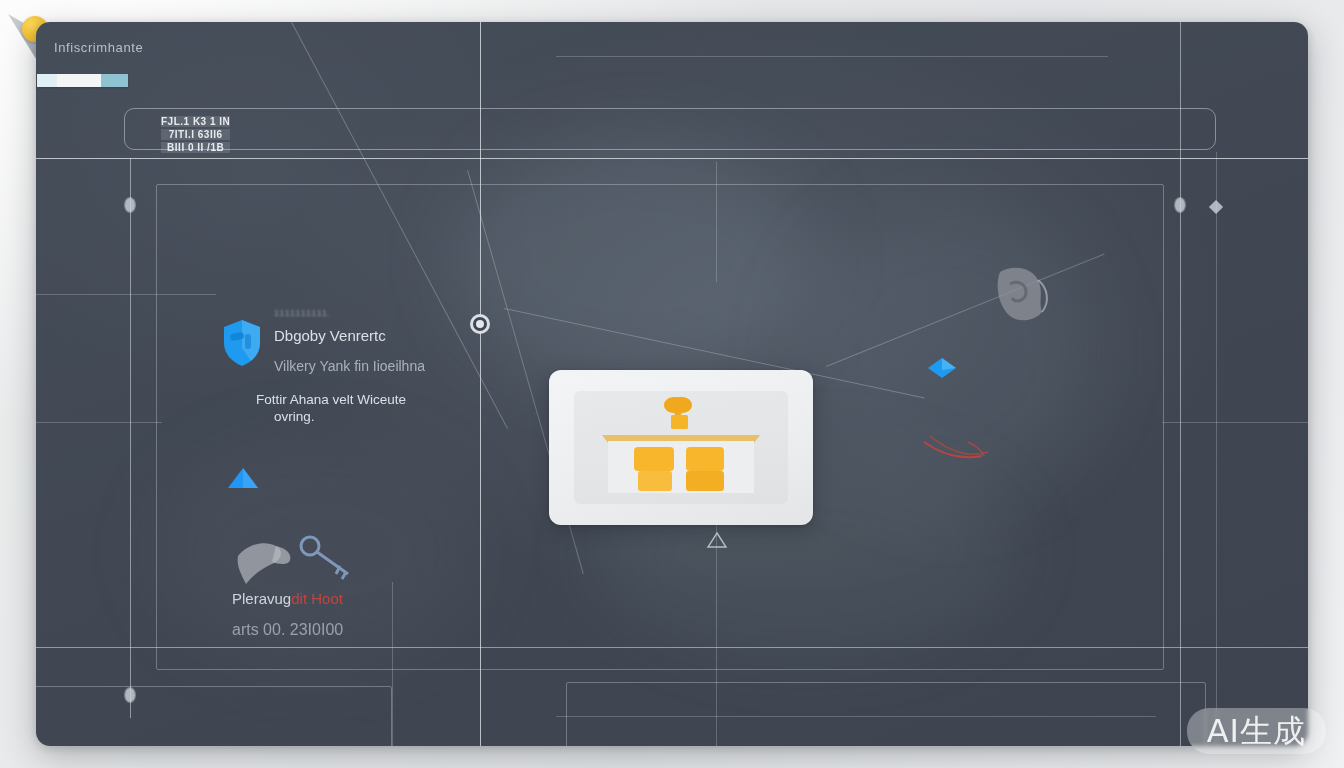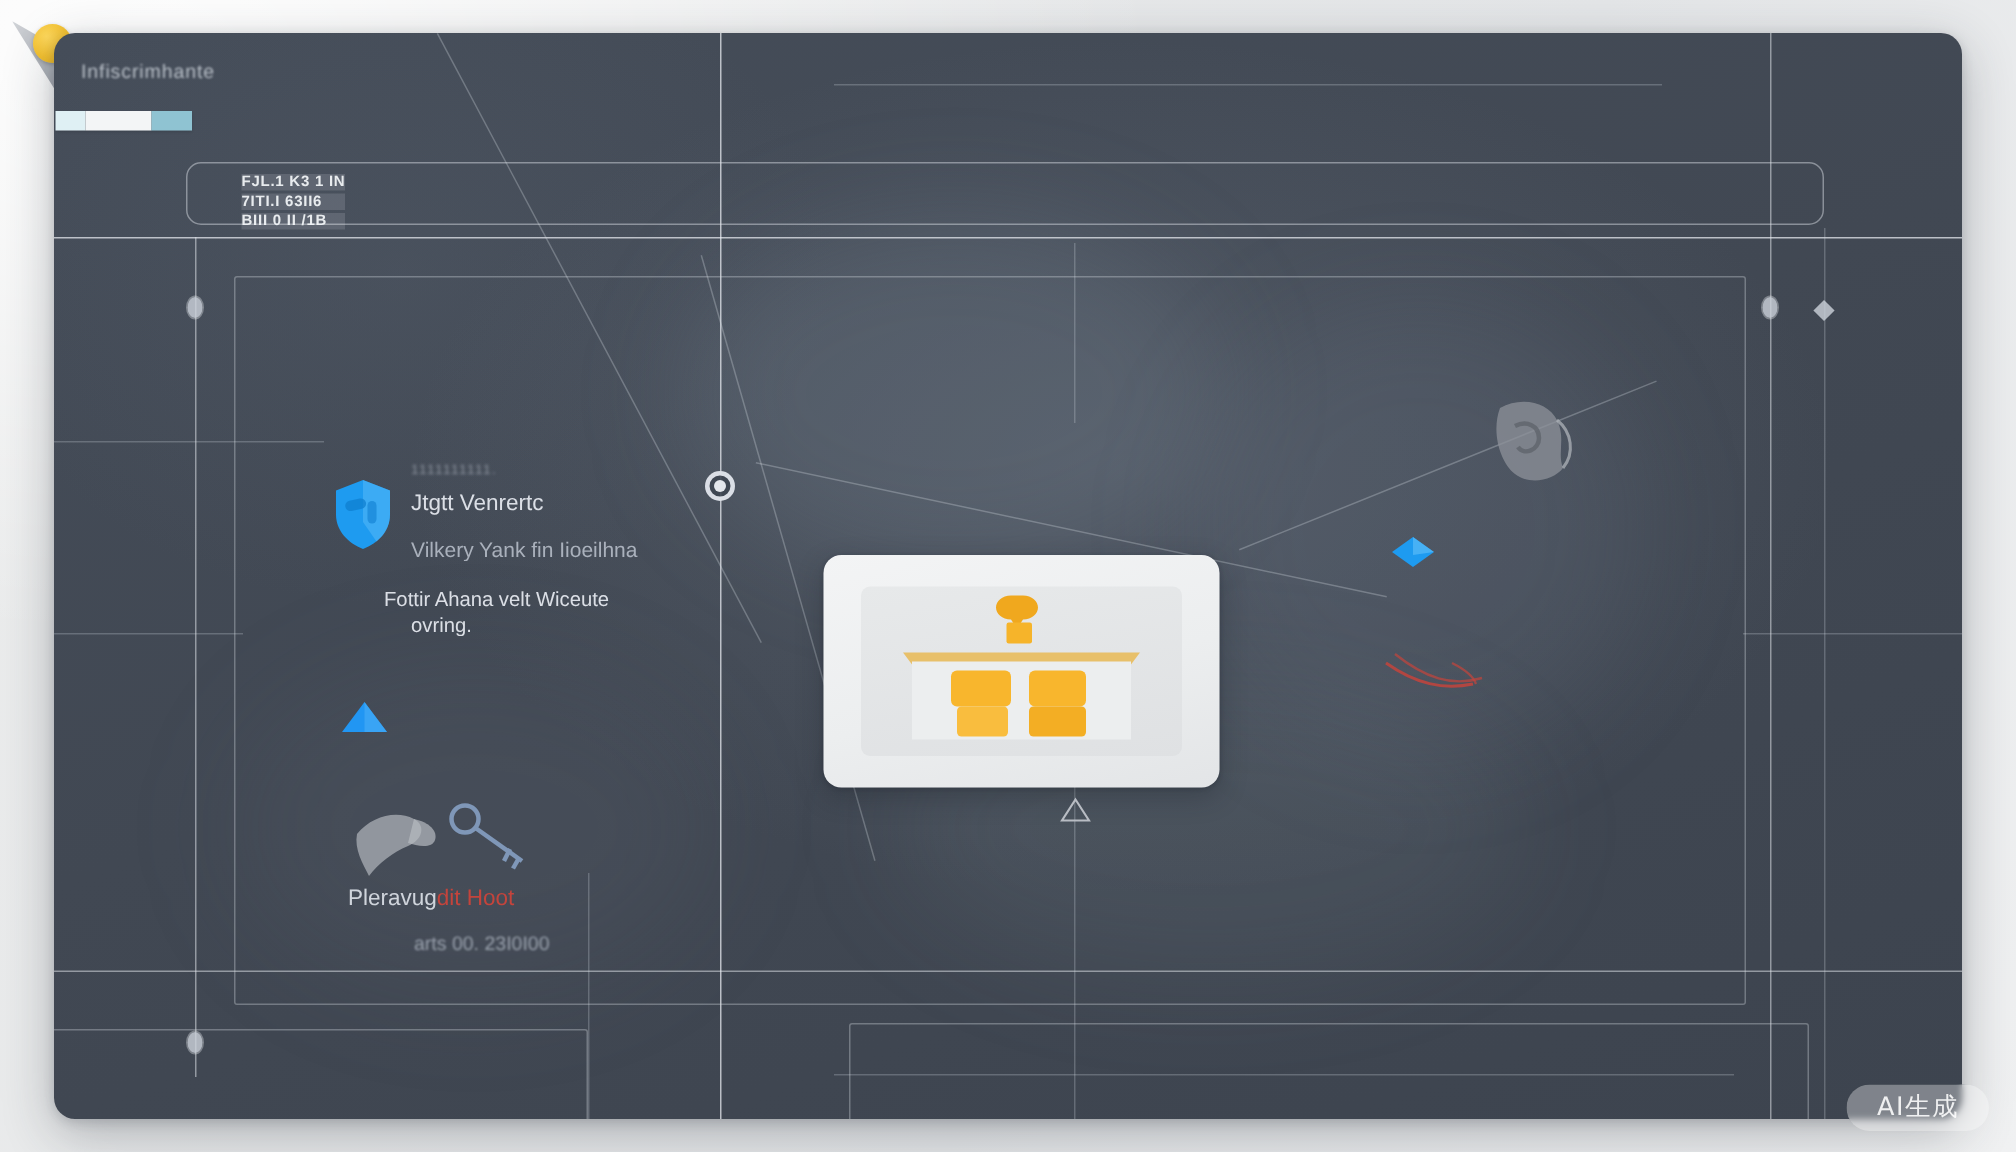--- a/index.html
+++ b/index.html
@@ -226,21 +226,21 @@
   .doodle { position: absolute; pointer-events: none; }
 
   
   #ai-watermark {
     position: absolute;
     right: 18px; bottom: 14px;
     padding: 7px 20px;
     border-radius: 22px;
     background: rgba(255,255,255,.34);
     color: rgba(255,255,255,.88);
-    font-size: 17px;
+    font-size: 32px;
     letter-spacing: 1px;
     line-height: 1;
     font-family: "DejaVu Sans", sans-serif;
     backdrop-filter: blur(2px);
   }
 </style>
 </head>
 <body>
 
 <div id="backdrop"></div>
@@ -288,21 +288,21 @@
   <div class="node-ring" style="left:434px; top:292px;"></div>
 
   <div id="panel-title">Infiscrimhante</div>
 
   <div id="segbar">
     <i style="width:20px; background:#dff0f4;"></i>
     <i style="width:44px; background:#f3f5f6;"></i>
     <i style="width:27px; background:#8fc3d2;"></i>
   </div>
 
-  <div class="badge" style="left:122px; top:92px;">
+  <div class="badge" style="left:122px; top:92px;text-align:center;">
     <span>FJL.1 K3 1 IN</span>
     <span>7ITI.I 63II6</span>
     <span>BIII 0 II /1B</span>
   </div>
 
 
   <svg class="shield-icon" width="42" height="50" viewBox="0 0 42 50">
     <path d="M21 2 L39 9 V25 C39 36 31 44 21 48 C11 44 3 36 3 25 V9 Z" fill="#1e9bf0"></path>
     <path d="M21 2 L39 9 V25 C39 33 35 39 30 43 L21 30 Z" fill="#56b8f7" opacity=".55"></path>
     <rect x="9" y="15" width="14" height="7" rx="3.5" fill="#0f7fd0" opacity=".75" transform="rotate(-12 16 18)"></rect>
@@ -314,21 +314,21 @@
     <path d="M17 2 L32 22 L17 22 Z" fill="#4aaef7" opacity=".6"></path>
   </svg>
 
   <svg class="diamond-icon" width="32" height="24" viewBox="0 0 32 24">
     <path d="M16 2 L30 12 L16 22 L2 12 Z" fill="#1e9bf0"></path>
     <path d="M16 2 L30 12 L16 14 Z" fill="#63c0f9" opacity=".6"></path>
   </svg>
 
   <div id="left-col">
     <div class="lead-line">1111111111.</div>
-    <div class="txt-line">Jtgtt Venrertc</div>
+    <div class="txt-line">Dbgoby Venrertc</div>
     <div class="txt-line dim">Vilkery Yank fin Iioeilhna</div>
     <div class="txt-line txt-sm" style="margin-top:18px;margin-left:24px;">Fottir Ahana velt Wiceute</div>
     <div class="txt-line txt-sm">ovring.</div>
   </div>
 
   <svg class="doodle" style="left:196px; top:512px;" width="80" height="56" viewBox="0 0 80 56">
     <path d="M6 22 C16 10 32 6 44 12 C52 16 50 26 40 30 C30 34 20 42 14 50 C10 42 4 32 6 22 Z" fill="#9fa3aa" opacity=".85"></path>
     <path d="M44 12 C54 14 60 20 58 26 C56 32 46 30 40 28" fill="#b6bac1" opacity=".7"></path>
   </svg>
 
@@ -336,21 +336,21 @@
     <circle cx="18" cy="16" r="9" fill="none" stroke="#7f97b8" stroke-width="3"></circle>
     <path d="M25 22 L56 44" stroke="#7f97b8" stroke-width="3" fill="none"></path>
     <path d="M48 36 L44 44" stroke="#7f97b8" stroke-width="3" fill="none"></path>
     <path d="M54 42 L50 49" stroke="#7f97b8" stroke-width="3" fill="none"></path>
   </svg>
 
   <div style="position:absolute; left:196px; top:568px;">
     <div style="font-size:15px; filter:blur(.5px); white-space:nowrap;">
       <span style="color:rgba(226,231,238,.88);">Pleravug</span><span style="color:#c4443c;text-align:right;">dit Hoot</span>
     </div>
-    <div style="margin-top:14px; font-size:13px; color:rgba(190,198,210,.70); filter:blur(.7px); white-space:nowrap;margin-left:44px;">arts  00.  23I0I00</div>
+    <div style="margin-top:14px; font-size:16px; color:rgba(190,198,210,.70); filter:blur(.7px); white-space:nowrap;">arts  00.  23I0I00</div>
   </div>
 
   <svg class="doodle" style="left:944px; top:236px;" width="80" height="80" viewBox="0 0 80 80">
     <path d="M20 14 C34 6 52 10 58 22 C64 34 58 44 62 54 C56 62 40 66 30 58 C20 50 14 30 20 14 Z" fill="#8d9299" opacity=".75"></path>
     <path d="M30 26 C38 22 46 26 46 34 C46 42 36 46 32 40" fill="none" stroke="#5f646c" stroke-width="3" opacity=".8"></path>
     <path d="M58 22 C68 30 70 44 62 54" fill="none" stroke="#b5b9bf" stroke-width="2" opacity=".7"></path>
   </svg>
 
 
   <svg class="doodle" style="left:860px; top:394px;" width="120" height="50" viewBox="0 0 120 50">

